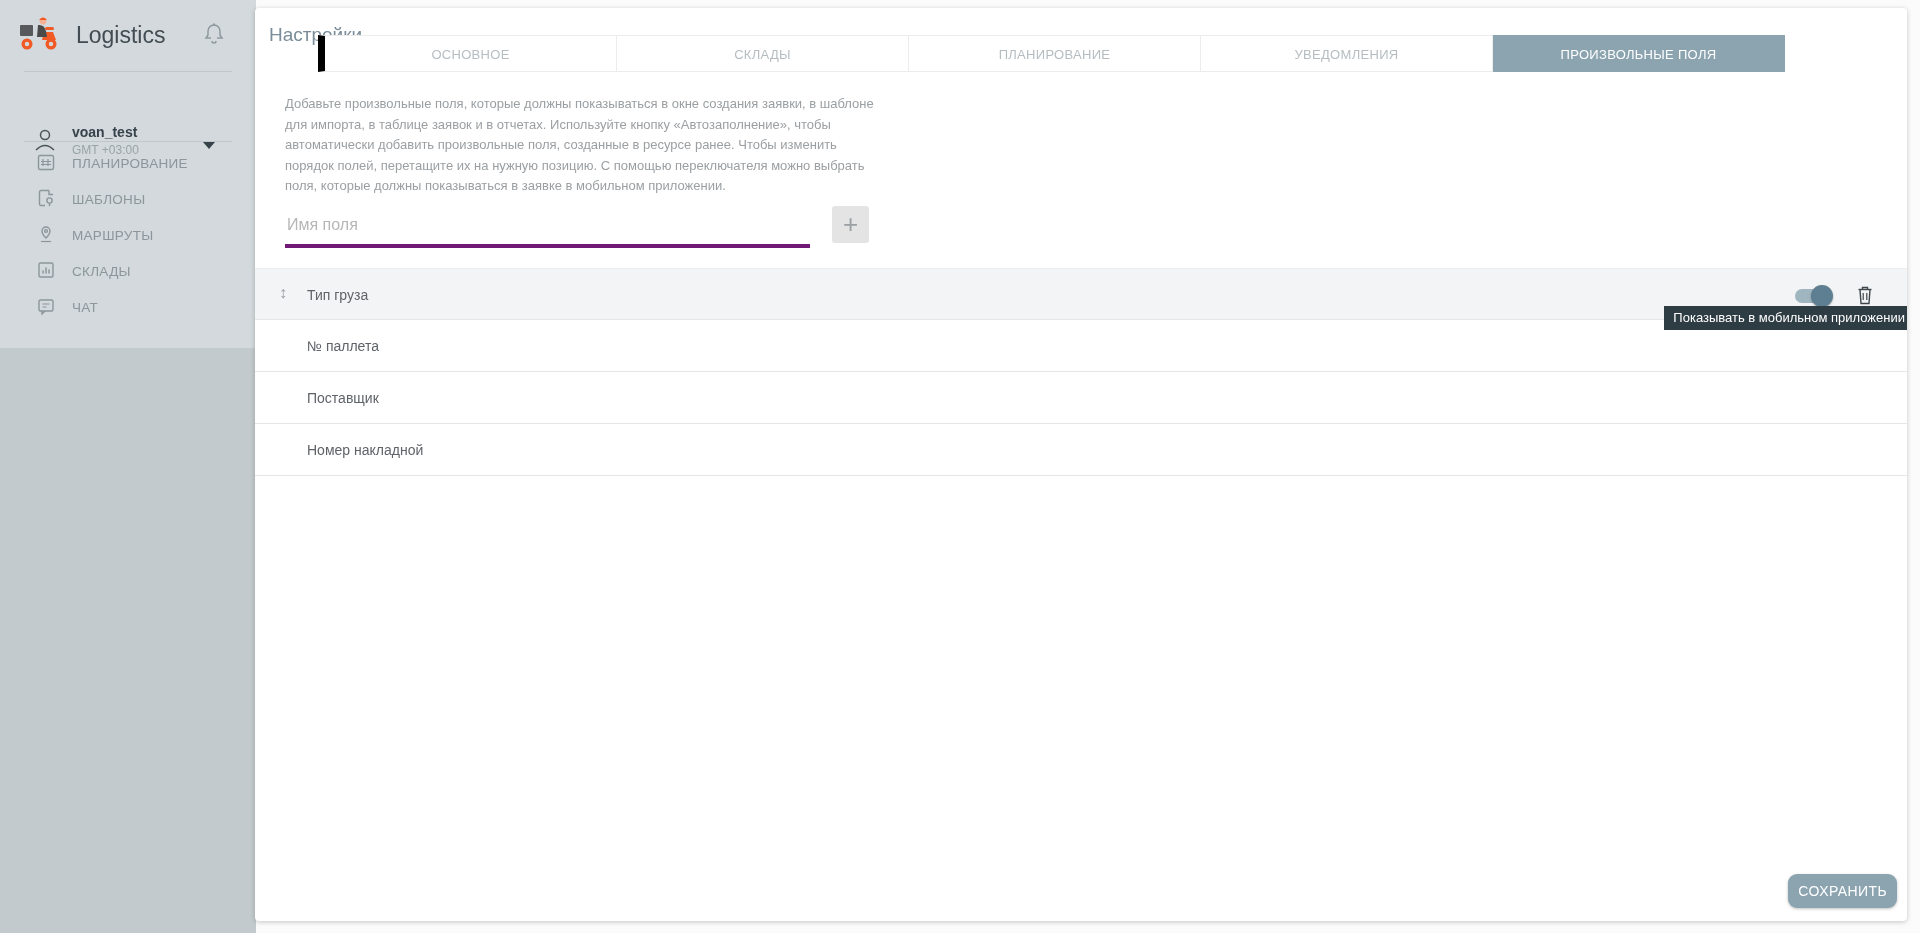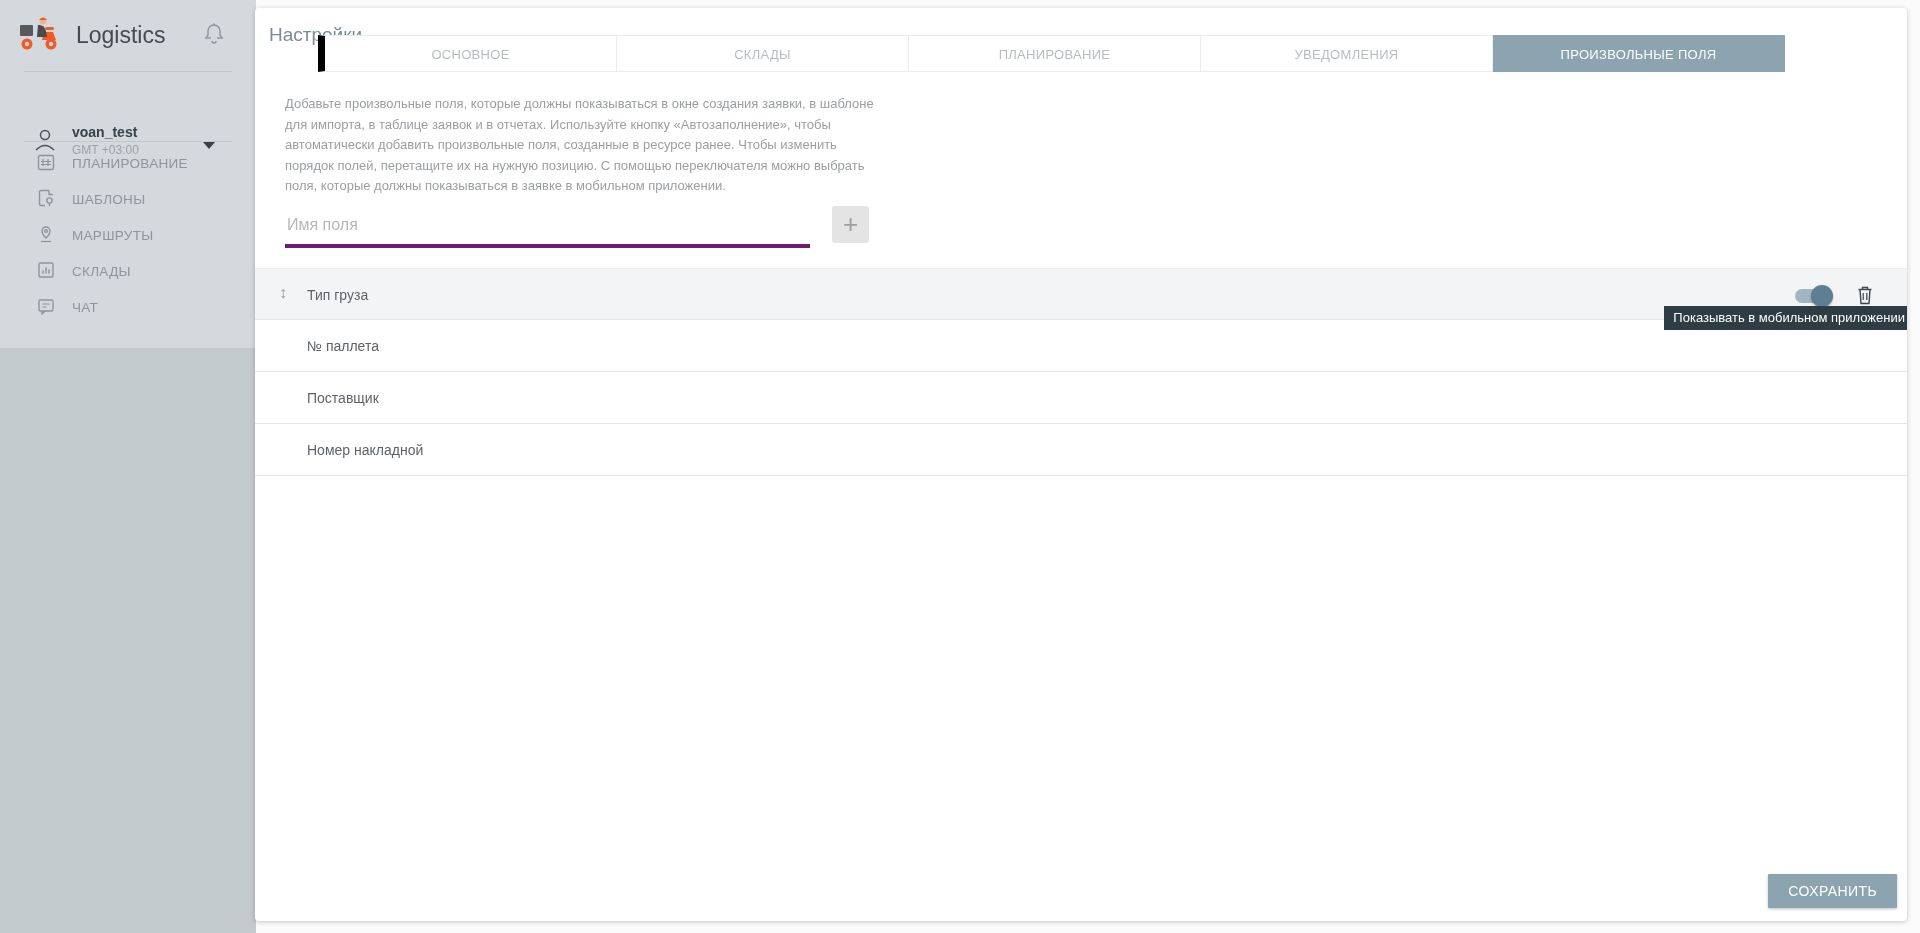--- a/index.html
+++ b/index.html
@@ -137,24 +137,24 @@
 
   .tooltip {
     position:absolute; right:0; top:298px;
     background:#2e3c44; color:#ffffff;
     font-size:13px; padding:4px 2px 5px 9px;
     white-space:nowrap; z-index:5;
   }
 
   .save-btn {
     position:absolute; right:10px; bottom:13px;
-    background:#8ba4b0; color:#ffffff; border:none; border-radius:1px;
+    background:#8ba4b0; color:#ffffff; border:none; border-radius:9px;
     font-family:"Liberation Sans", sans-serif;
     font-size:14px; letter-spacing:.4px;
-    padding:9px 20px; cursor:pointer;
+    padding:9px 10px; cursor:pointer;
     box-shadow:0 1px 3px rgba(0,0,0,.25);
   }
 
   svg { display:block; }
 </style>
 </head>
 <body>
 
 <div class="left-col">
   <div class="sidebar-panel">

